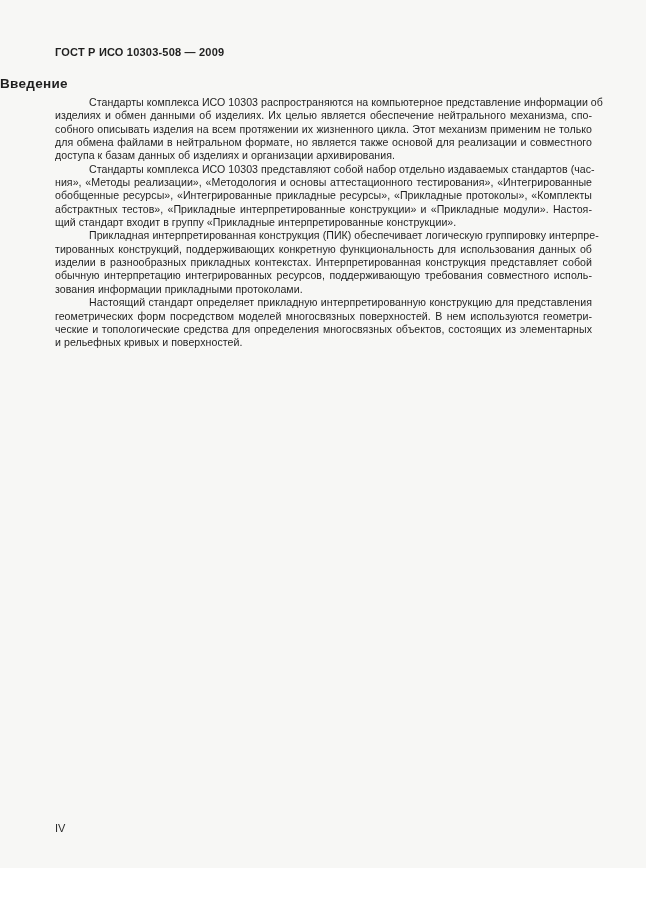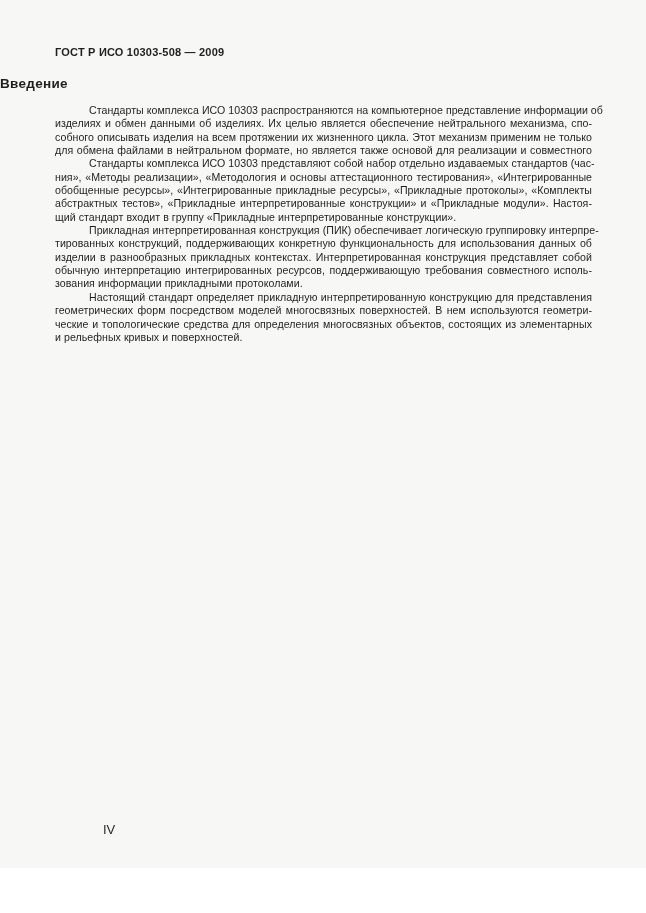--- a/index.html
+++ b/index.html
@@ -31,21 +31,21 @@
     width: 646px;
     margin: 0;
     text-align: left;
     font-size: 13.5px;
     font-weight: bold;
     letter-spacing: 0.3px;
   }
   .body-text {
     position: absolute;
     left: 55px;
-    top: 104px;
+    top: 96px;
     width: 537px;
     font-size: 10.6px;
   }
   .para {
     margin: 0;
     padding: 0;
   }
   .line {
     line-height: 13.35px;
     height: 13.35px;
@@ -57,41 +57,41 @@
   .line.indent {
     text-indent: 34px;
   }
   .line.last {
     text-align-last: left;
   }
   .folio {
     position: absolute;
     left: 55px;
     top: 822px;
-    font-size: 13px;
+    font-size: 11px;
     color: #2a2a2a;
-    margin-left: 48px;
   }
 </style>
 </head>
 <body>
 
 <div class="page">
 
   <div class="running-header">ГОСТ Р ИСО 10303-508 — 2009</div>
 
   <h1 class="section-title">Введение</h1>
 
   <div class="body-text">
 
     <div class="para">
       <div class="line indent">Стандарты комплекса ИСО 10303 распространяются на компьютерное представление информации об</div>
       <div class="line">изделиях и обмен данными об изделиях. Их целью является обеспечение нейтрального механизма, спо-</div>
       <div class="line">собного описывать изделия на всем протяжении их жизненного цикла. Этот механизм применим не только</div>
       <div class="line">для обмена файлами в нейтральном формате, но является также основой для реализации и совместного</div>
+      <div class="line last">доступа к базам данных об изделиях и организации архивирования.</div>
     </div>
 
     <div class="para">
       <div class="line indent">Стандарты комплекса ИСО 10303 представляют собой набор отдельно издаваемых стандартов (час-</div>
       <div class="line">ния», «Методы реализации», «Методология и основы аттестационного тестирования», «Интегрированные</div>
       <div class="line">обобщенные ресурсы», «Интегрированные прикладные ресурсы», «Прикладные протоколы», «Комплекты</div>
       <div class="line">абстрактных тестов», «Прикладные интерпретированные конструкции» и «Прикладные модули». Настоя-</div>
       <div class="line last">щий стандарт входит в группу «Прикладные интерпретированные конструкции».</div>
     </div>
 

